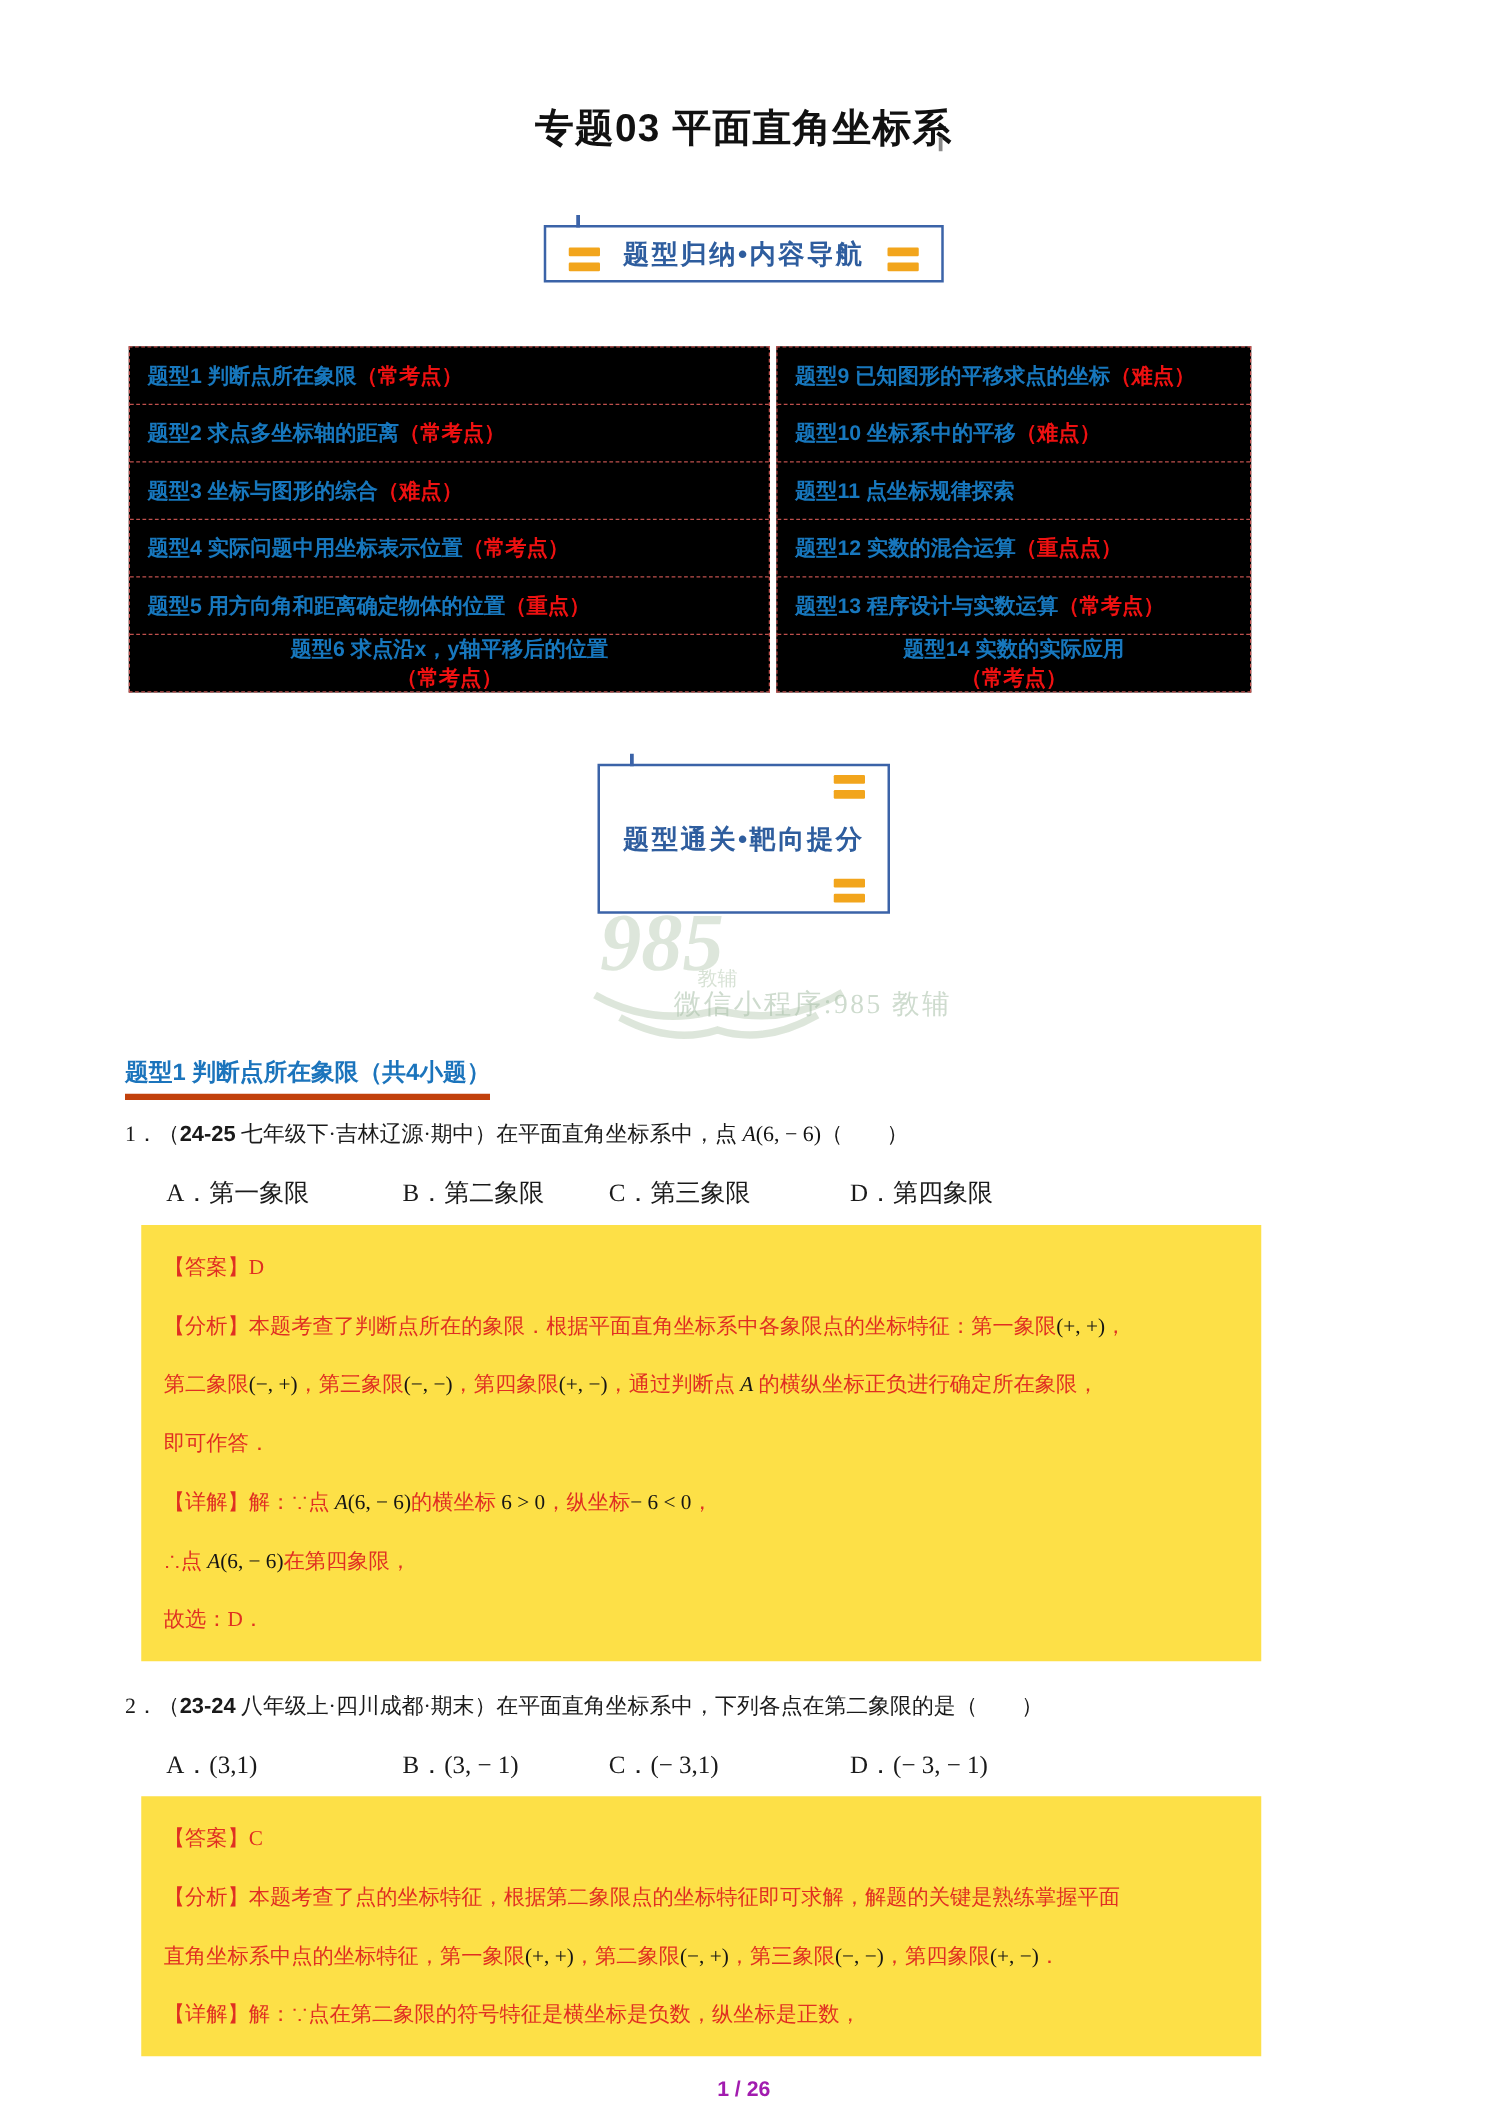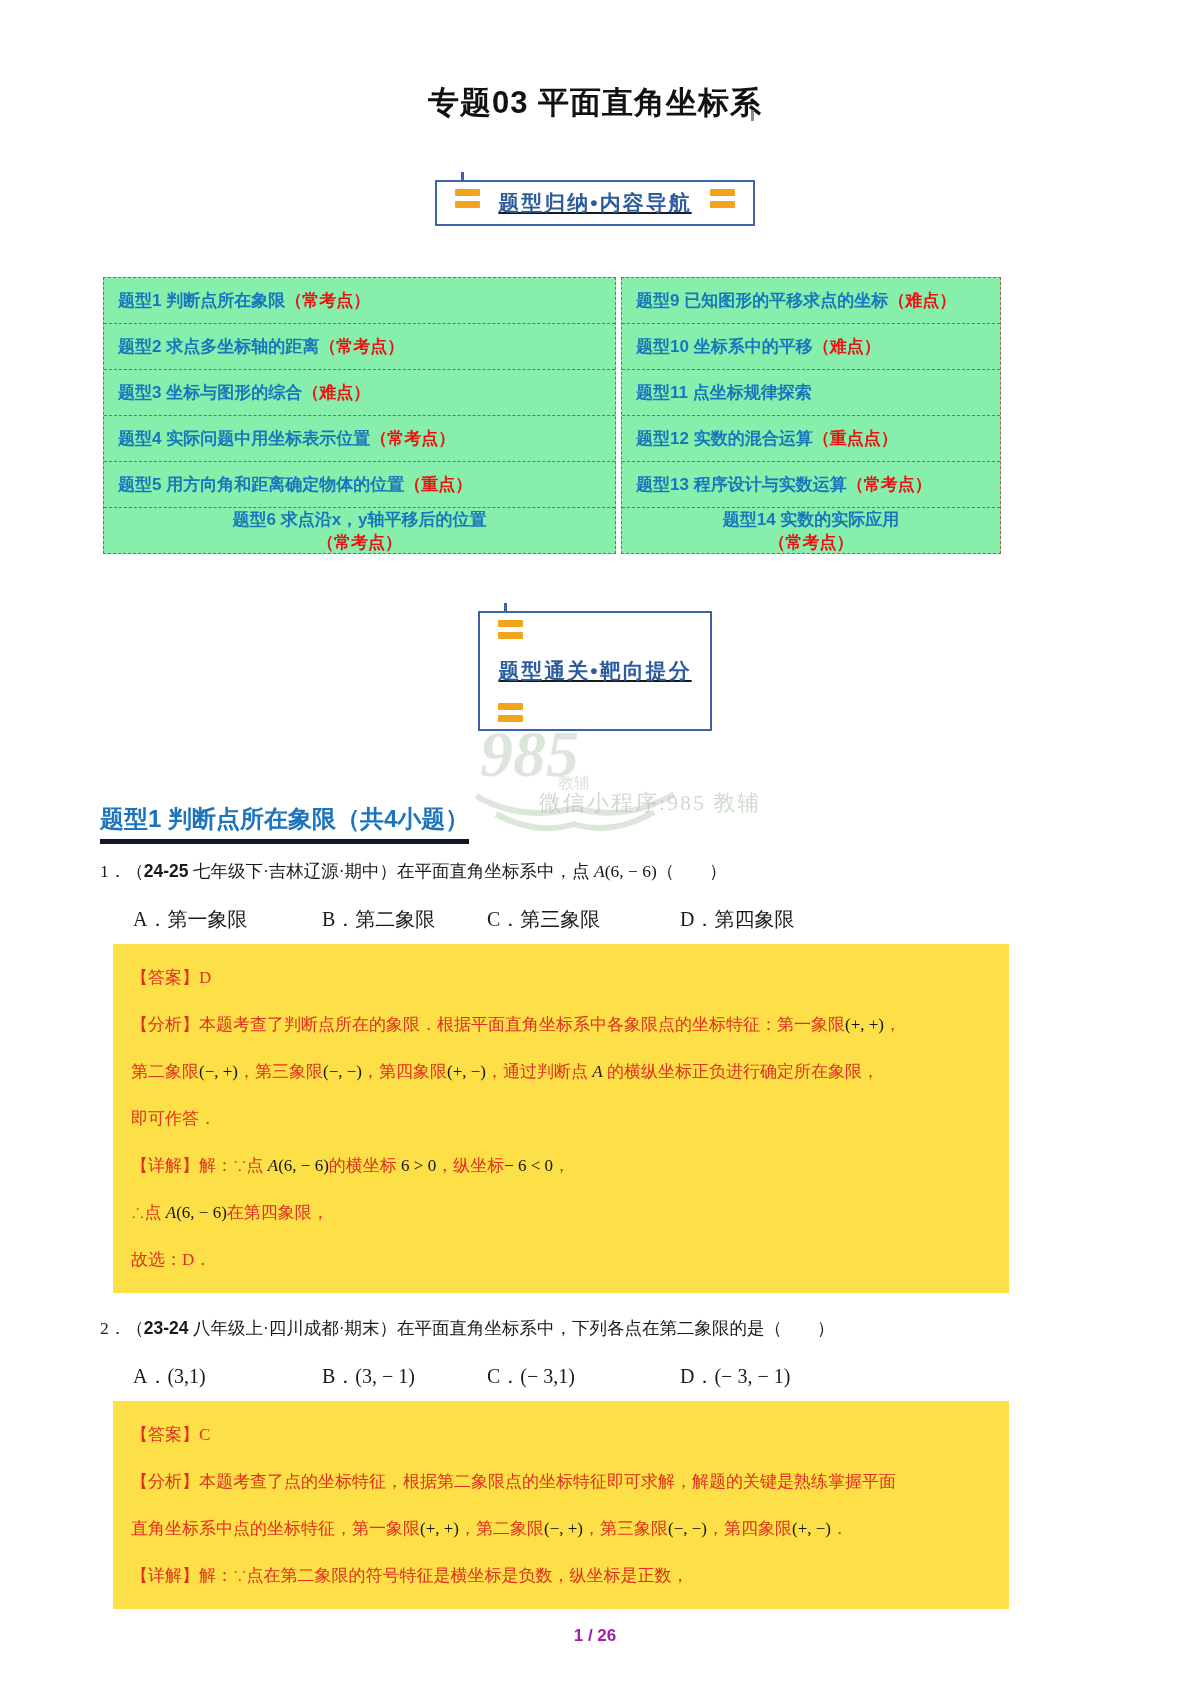--- a/index.html
+++ b/index.html
@@ -6,47 +6,47 @@
   .page{position:relative;width:1190px;height:1683px;background:#ffffff;overflow:hidden;
         font-family:"Liberation Serif","DejaVu Serif",serif;color:#1a1a1a;}
   .layer{position:relative;z-index:1;}
   
   .top-mark{position:absolute;left:751px;top:110px;width:3px;height:11px;background:#8a8a8a;z-index:2;}
   
   .title{margin:0;padding-top:82px;text-align:center;
          font-family:"Liberation Sans","DejaVu Sans",sans-serif;font-weight:700;
          font-size:31px;line-height:42px;letter-spacing:1px;color:#111;}
   
-  .banner{width:max-content;margin:56px auto 0;position:relative;display:flex;align-items:flex-start;
-          gap:18px;border:2px solid #3b63a8;padding:7px 18px;background:#fff;text-decoration:underline;}
+  .banner{width:max-content;margin:56px auto 0;position:relative;display:flex;align-items:flex-end;
+          gap:18px;border:2px solid #3b63a8;padding:7px 18px;background:#fff;}
   .banner::before{content:"";position:absolute;top:-10px;left:24px;width:3px;height:10px;background:#3b63a8;}
   .banner-text{font-family:"Liberation Sans","DejaVu Sans",sans-serif;font-weight:700;
                font-size:21px;color:#2e5d9e;letter-spacing:2px;white-space:nowrap;}
   .eq{display:flex;flex-direction:column;gap:5px;}
   .eq i{display:block;width:25px;height:7px;background:#f2a51c;border-radius:1px;}
   .banner.second{margin-top:57px;flex-direction:column;}
   
   .nav-table{display:flex;gap:5px;margin:51px 0 0 103px;width:898px;}
-  .nav-col{border:1px dashed #c0504d;background:#86efac;box-sizing:border-box;}
+  .nav-col{border:1px dashed #c0504d;background:#000000;box-sizing:border-box;}
   .nav-col.left{width:513px;}
   .nav-col.right{flex:1;}
   .nav-row{height:45px;display:flex;align-items:center;padding:0 14px;
            border-bottom:1px dashed #c0504d;white-space:nowrap;
            font-family:"Liberation Sans","DejaVu Sans",sans-serif;font-weight:700;
            font-size:17px;color:#1777bd;}
   .nav-row:last-child{border-bottom:none;flex-direction:column;}
   .nav-tag{color:#ee1111;}
   
   .wm-logo{position:absolute;left:462px;top:694px;z-index:0;opacity:.65;margin-top:16px;}
   .wm-text{position:absolute;left:503px;top:788px;z-index:0;font-size:22px;letter-spacing:2px;
            color:#aec4ae;opacity:.6;white-space:nowrap;margin-left:36px;}
   
-  .section-heading{margin:72px 0 0 100px;width:max-content;
-        font-family:"Liberation Sans","DejaVu Sans",sans-serif;font-weight:700;font-size:24px;
-        color:#1b74bc;border-bottom:5px solid #0f172a;padding-bottom:4px;}
+  .section-heading{margin:114px 0 0 100px;width:max-content;
+        font-family:"Liberation Sans","DejaVu Sans",sans-serif;font-weight:700;font-size:19px;
+        color:#1b74bc;border-bottom:5px solid #c2410c;padding-bottom:4px;}
   
   .stem{margin:14px 100px 0 100px;font-size:17.5px;line-height:27px;}
   .stem.q2{margin-top:22px;}
   .options{display:flex;margin:21px 0 0 133px;font-size:20px;line-height:27px;}
   .options .opt{display:inline-block;white-space:nowrap;}
   .opt.w1{width:189px;} .opt.w2{width:165px;} .opt.w3{width:193px;}
   
   .answer-block{margin:11px 0 0 113px;width:896px;box-sizing:border-box;background:#fde047;
                 padding:10px 18px;color:#e02f22;font-size:17px;}
   .ans-line{margin:0;line-height:47px;white-space:nowrap;}

